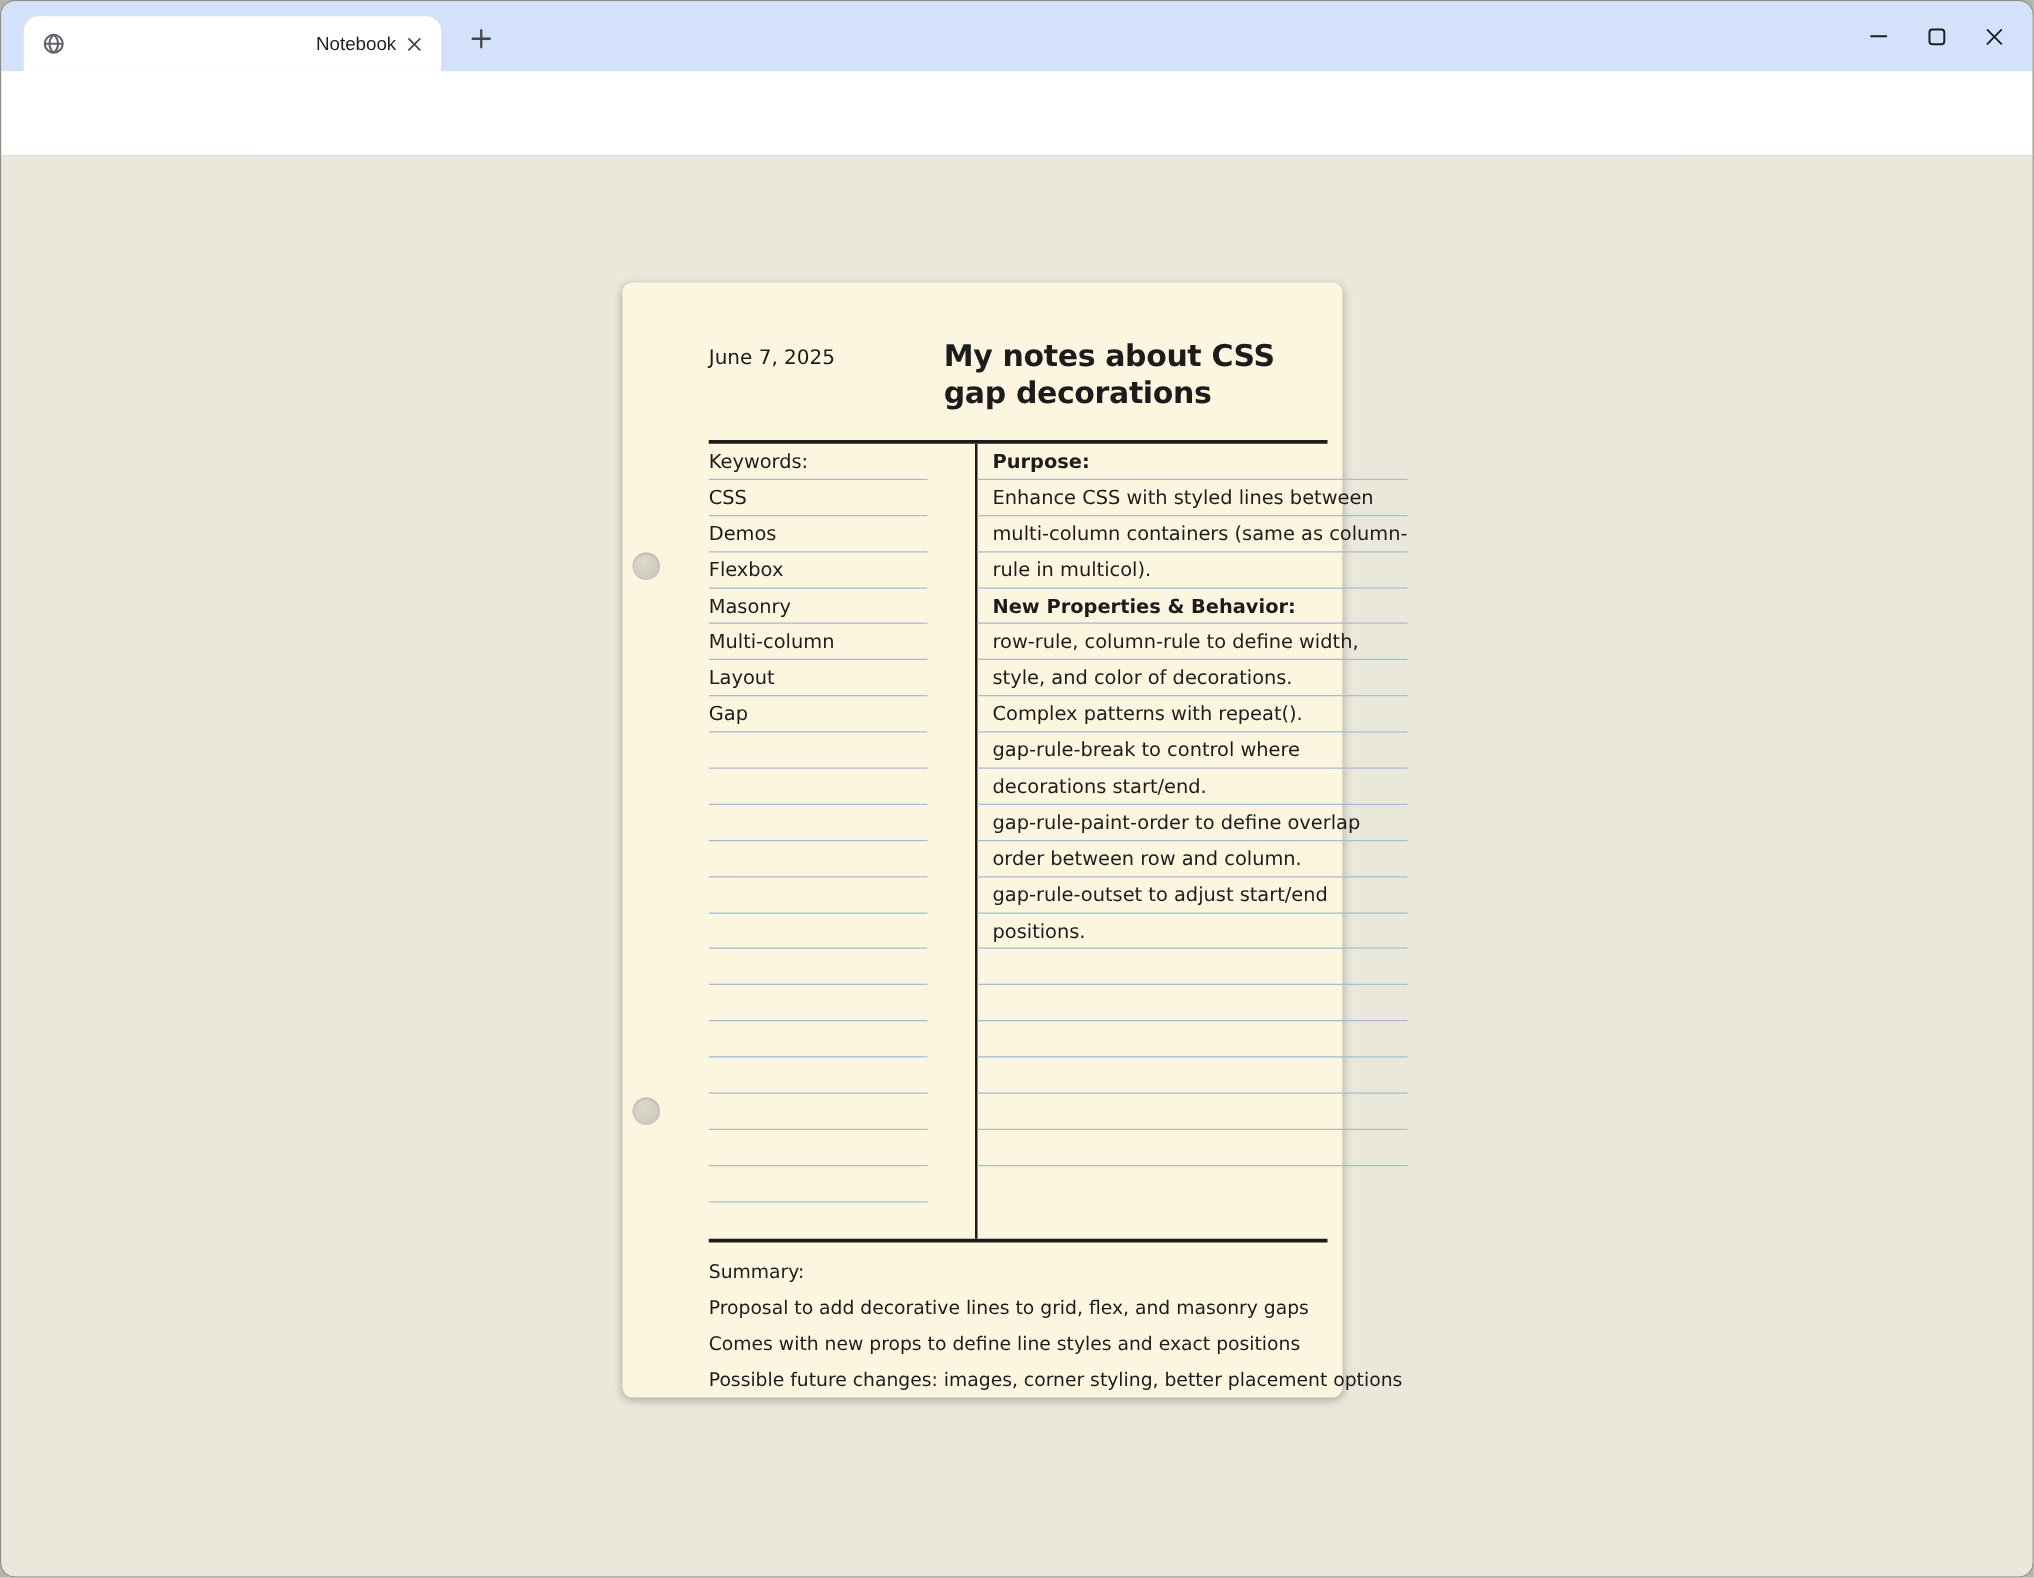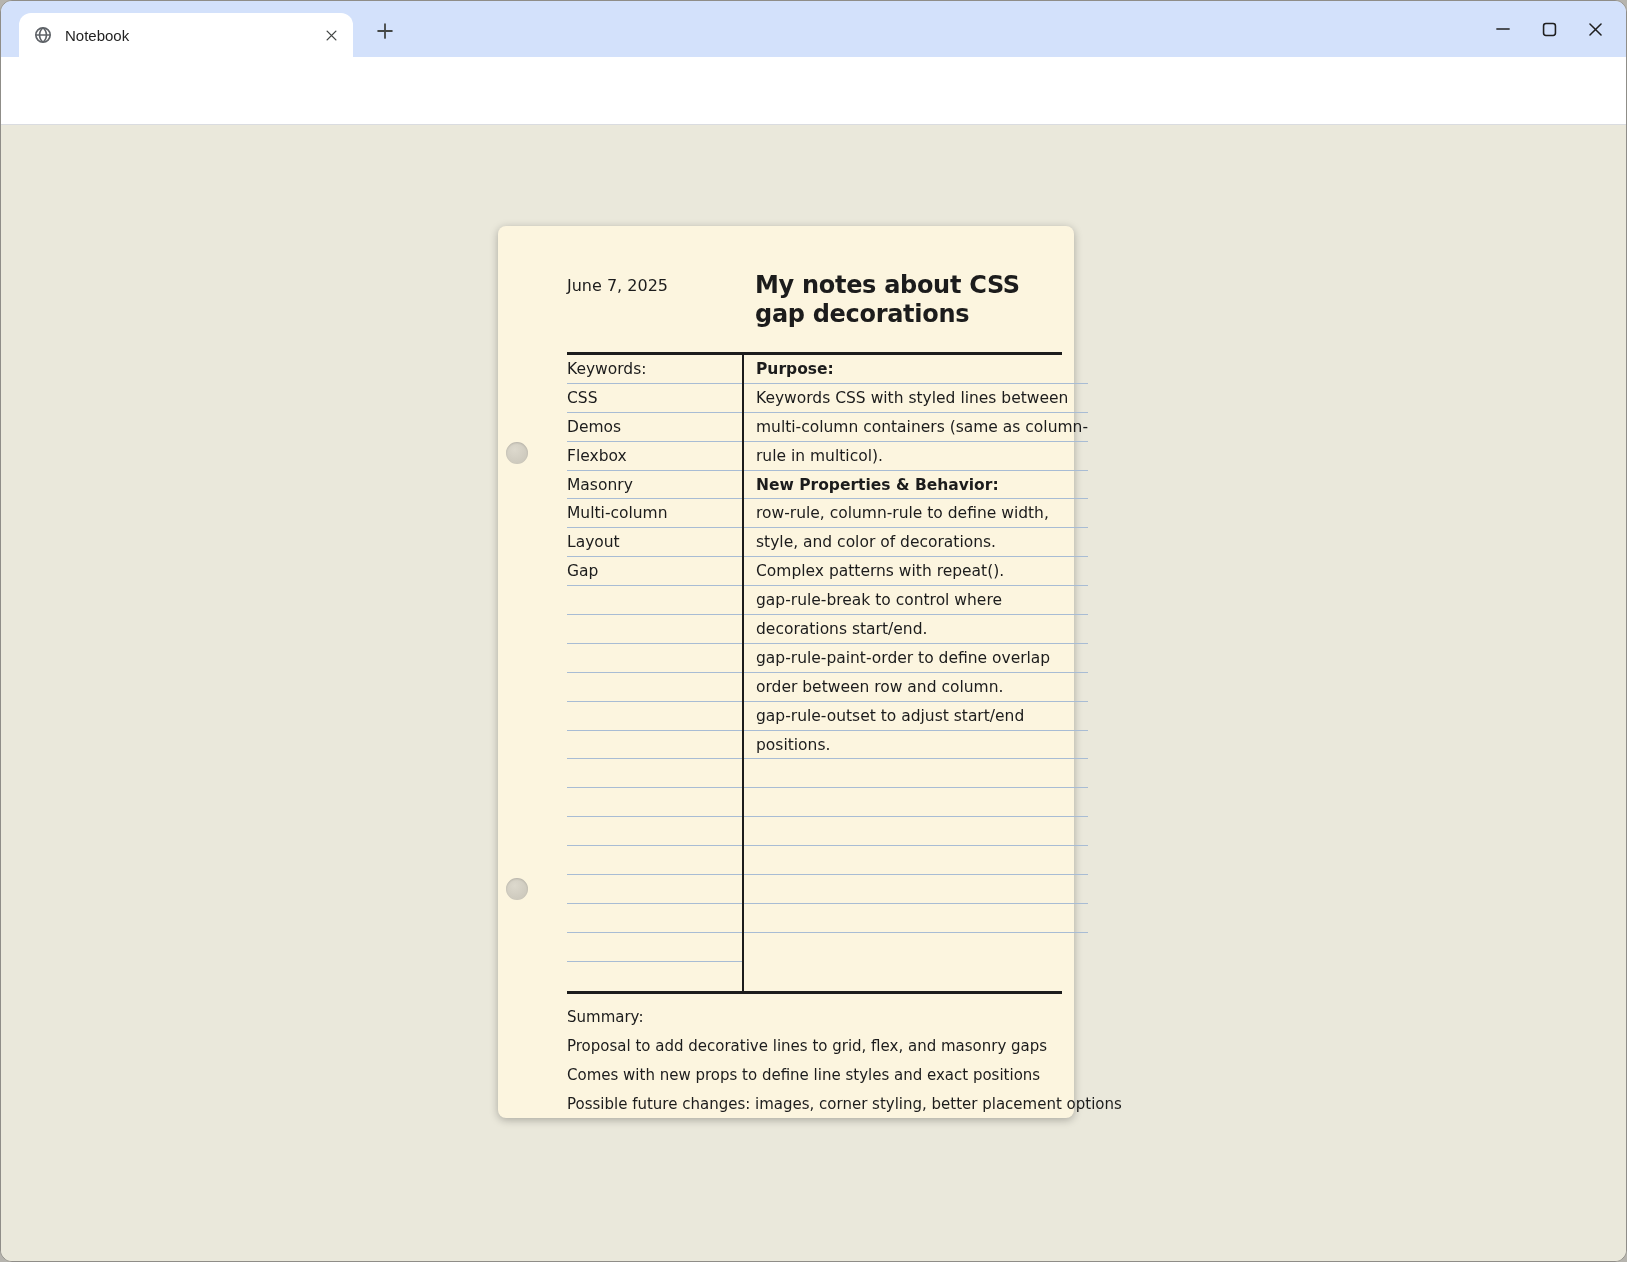--- a/index.html
+++ b/index.html
@@ -16,21 +16,21 @@
   }
   *{box-sizing:border-box;margin:0;padding:0;}
   html,body{width:1627px;height:1262px;overflow:hidden;}
   body{background:#b6b4ae;font-family:"Liberation Sans",sans-serif;}
   .window{
     position:relative;width:1627px;height:1262px;
     border:1px solid #8f8d88;border-radius:12px;overflow:hidden;
     background:var(--page-bg);
   }
   
-  .tabstrip{position:absolute;left:0;top:0;width:100%;height:56px;background:var(--titlebar-bg);}
+  .tabstrip{position:absolute;left:0;top:0;width:100%;height:56px;background:var(--titlebar-bg);text-align:right;}
   .tab{
     position:absolute;left:18px;top:12px;width:334px;height:44px;
     background:#fff;border-radius:12px 12px 0 0;
     display:flex;align-items:center;
   }
   .tab .favicon{width:20px;height:20px;margin-left:14px;flex:0 0 auto;display:flex;}
   .tab .tab-title{margin-left:12px;font-size:15px;color:#1f1f1f;flex:1 1 auto;white-space:nowrap;overflow:hidden;}
   .tab .tab-close{width:28px;height:28px;margin-right:8px;border:none;background:transparent;border-radius:50%;display:flex;align-items:center;justify-content:center;cursor:pointer;}
   .newtab{
     position:absolute;left:368px;top:14px;width:32px;height:32px;border:none;background:transparent;
@@ -77,21 +77,21 @@
     background:radial-gradient(circle at 40% 35%, #ddd9cd, #c7c3b7);
     box-shadow:inset 0 1px 2px rgba(0,0,0,0.15);}
   .hole-1{top:216px;}
   .hole-2{top:652px;}
   .card-header{display:grid;grid-template-columns:175px 1fr;padding:45px 12px 0 41px;}
   .note-date{font-size:16px;line-height:29px;}
   .note-title{font-size:24px;font-weight:bold;line-height:29px;padding-left:13px;letter-spacing:-0.3px;}
   .note-table{
     margin:23px 12px 0 41px;
     border-top:3px solid var(--ink);border-bottom:3px solid var(--ink);
-    display:grid;grid-template-columns:175px 1fr;
+    display:grid;grid-template-columns:175px 1fr;gap:38px;
   }
   .tcol{display:block;}
   .tcol-notes{border-left:2px solid var(--ink);}
   .trow{
     height:28.9px;border-bottom:1px solid var(--rule-line);
     font-size:15.5px;line-height:28px;white-space:nowrap;overflow:hidden;
   }
   .tcol-notes .trow{padding-left:12px;}
   .trow:last-child{border-bottom:none;}
   .trow.bold{font-weight:bold;}
@@ -228,21 +228,21 @@
             <div class="trow"></div>
             <div class="trow"></div>
             <div class="trow"></div>
             <div class="trow"></div>
             <div class="trow"></div>
             <div class="trow"></div>
             <div class="trow"></div>
           </div>
         <div class="tcol tcol-notes" id="notecol">
             <div class="trow bold">Purpose:</div>
-            <div class="trow">Keywords CSS with styled lines between</div>
+            <div class="trow">Enhance CSS with styled lines between</div>
             <div class="trow">multi-column containers (same as column-</div>
             <div class="trow">rule in multicol).</div>
             <div class="trow bold">New Properties &amp; Behavior:</div>
             <div class="trow">row-rule, column-rule to define width,</div>
             <div class="trow">style, and color of decorations.</div>
             <div class="trow">Complex patterns with repeat().</div>
             <div class="trow">gap-rule-break to control where</div>
             <div class="trow">decorations start/end.</div>
             <div class="trow">gap-rule-paint-order to define overlap</div>
             <div class="trow">order between row and column.</div>

